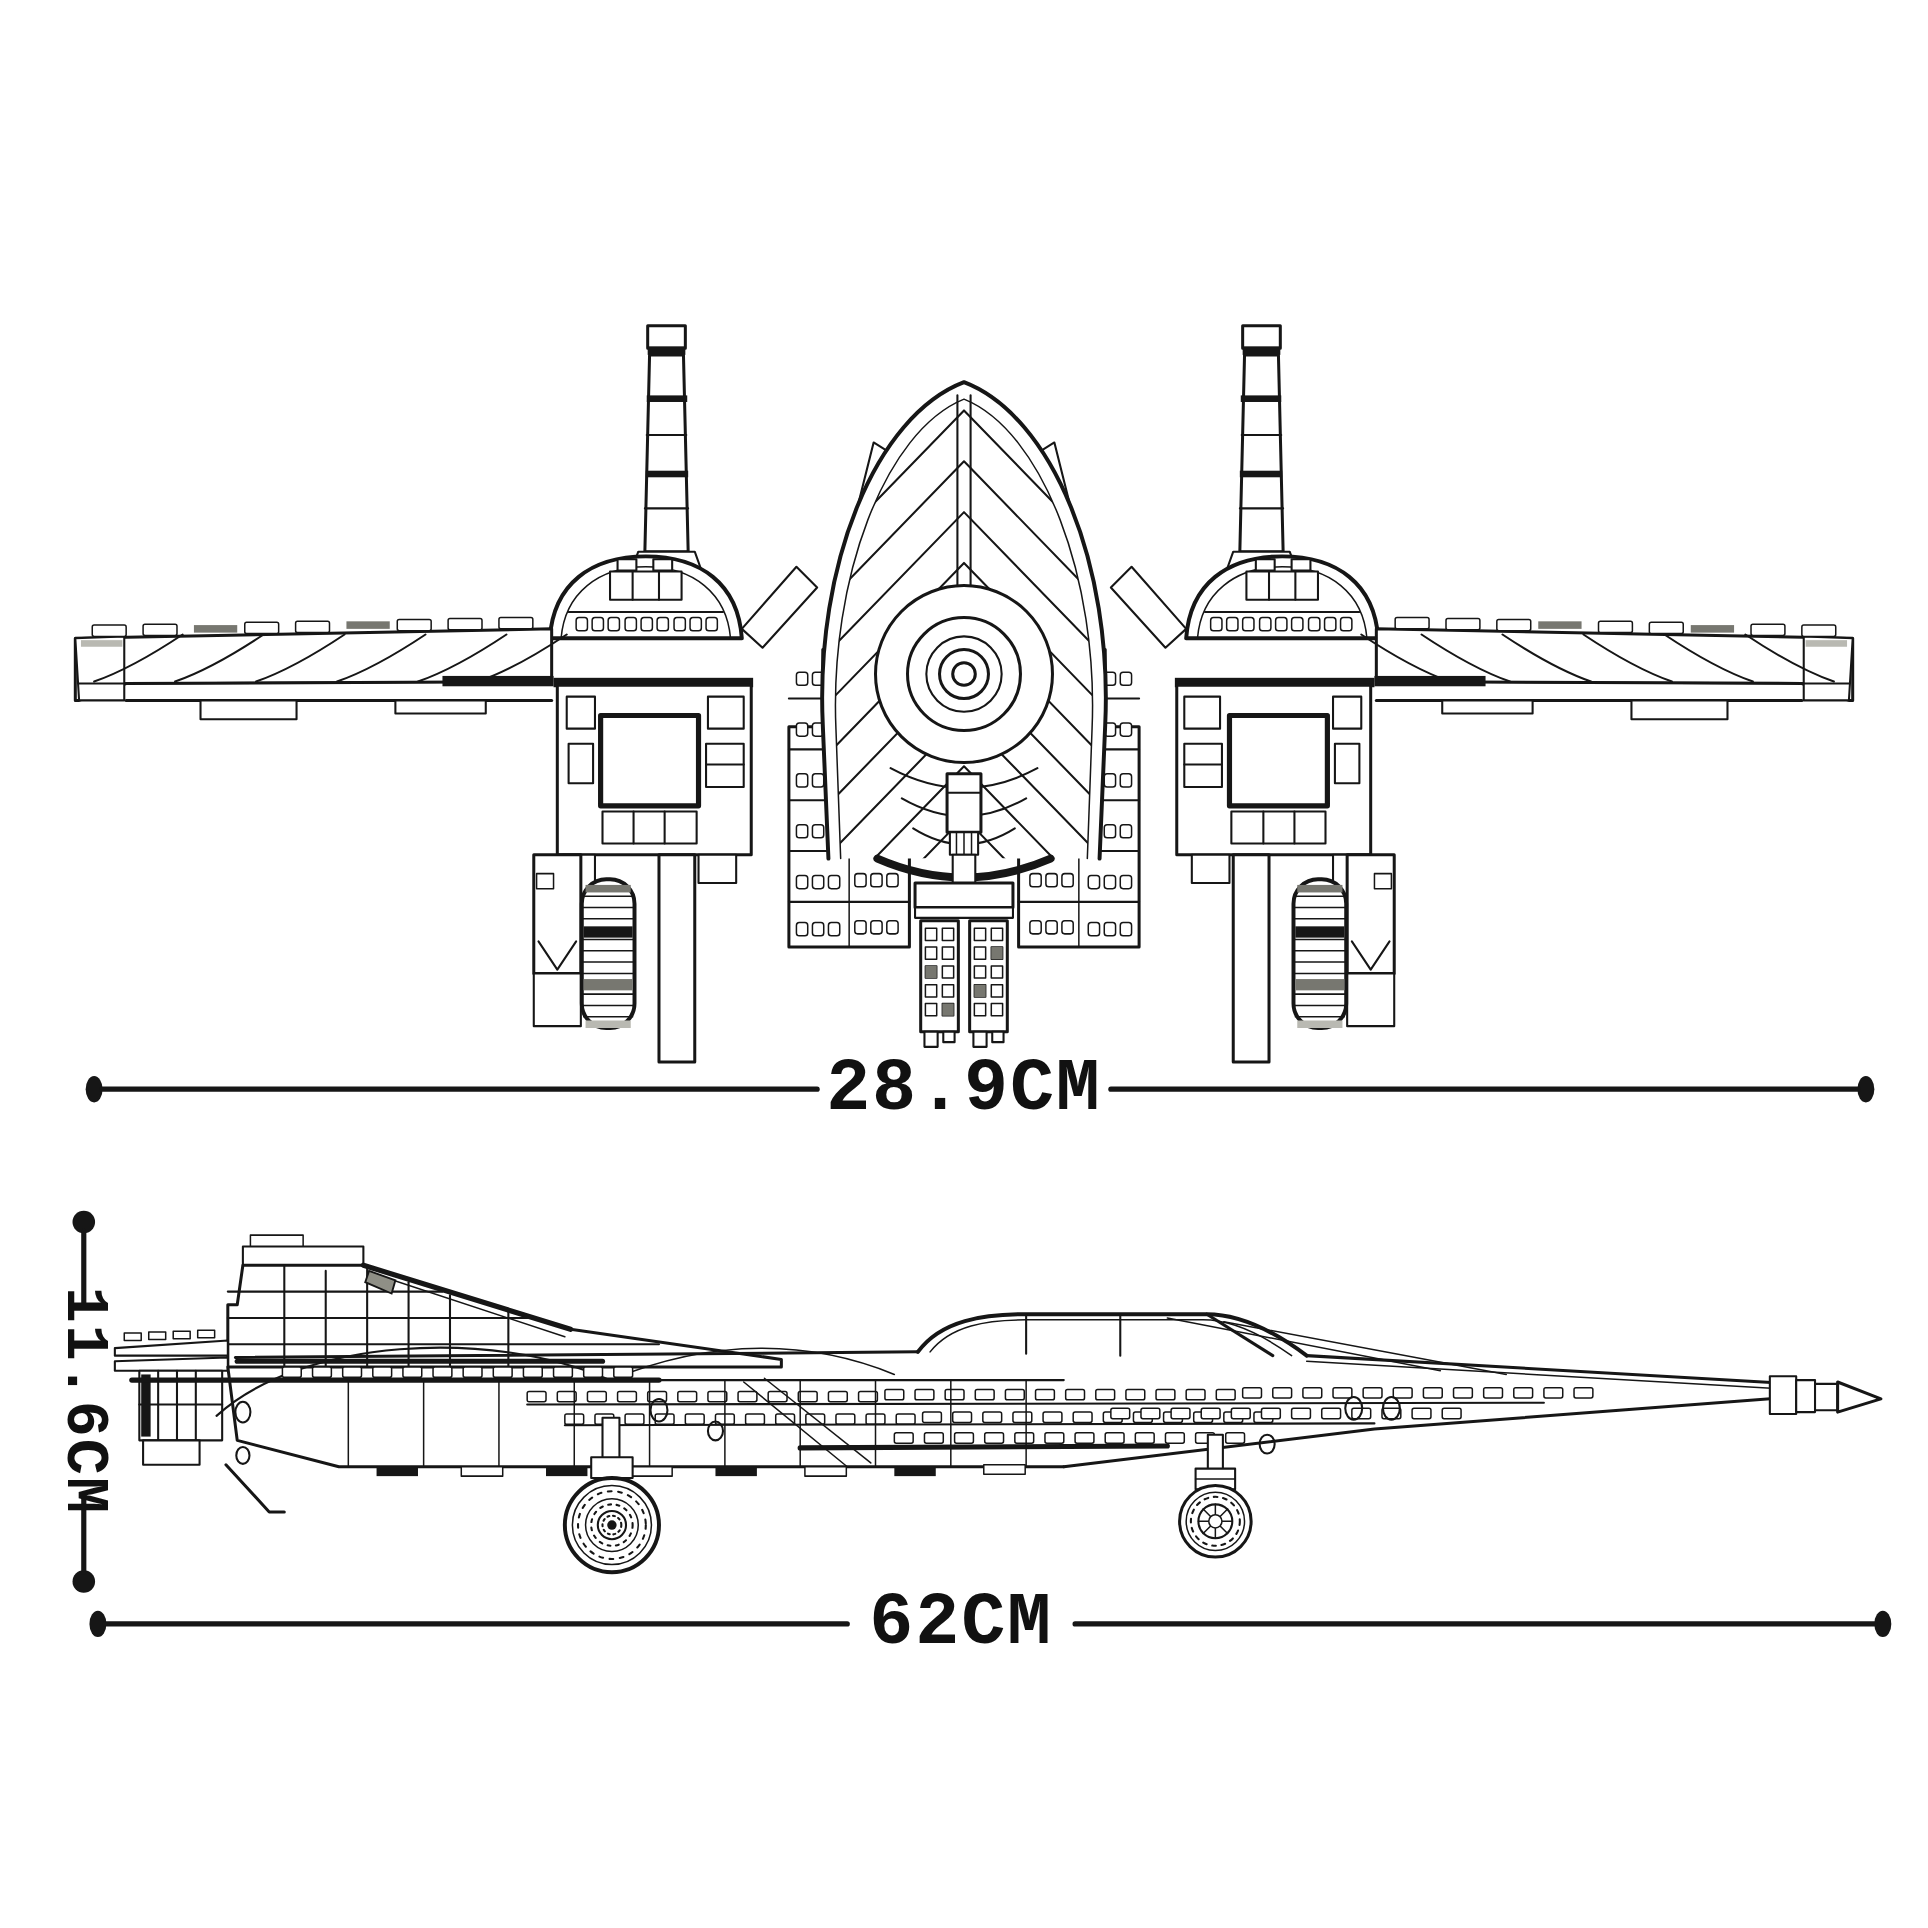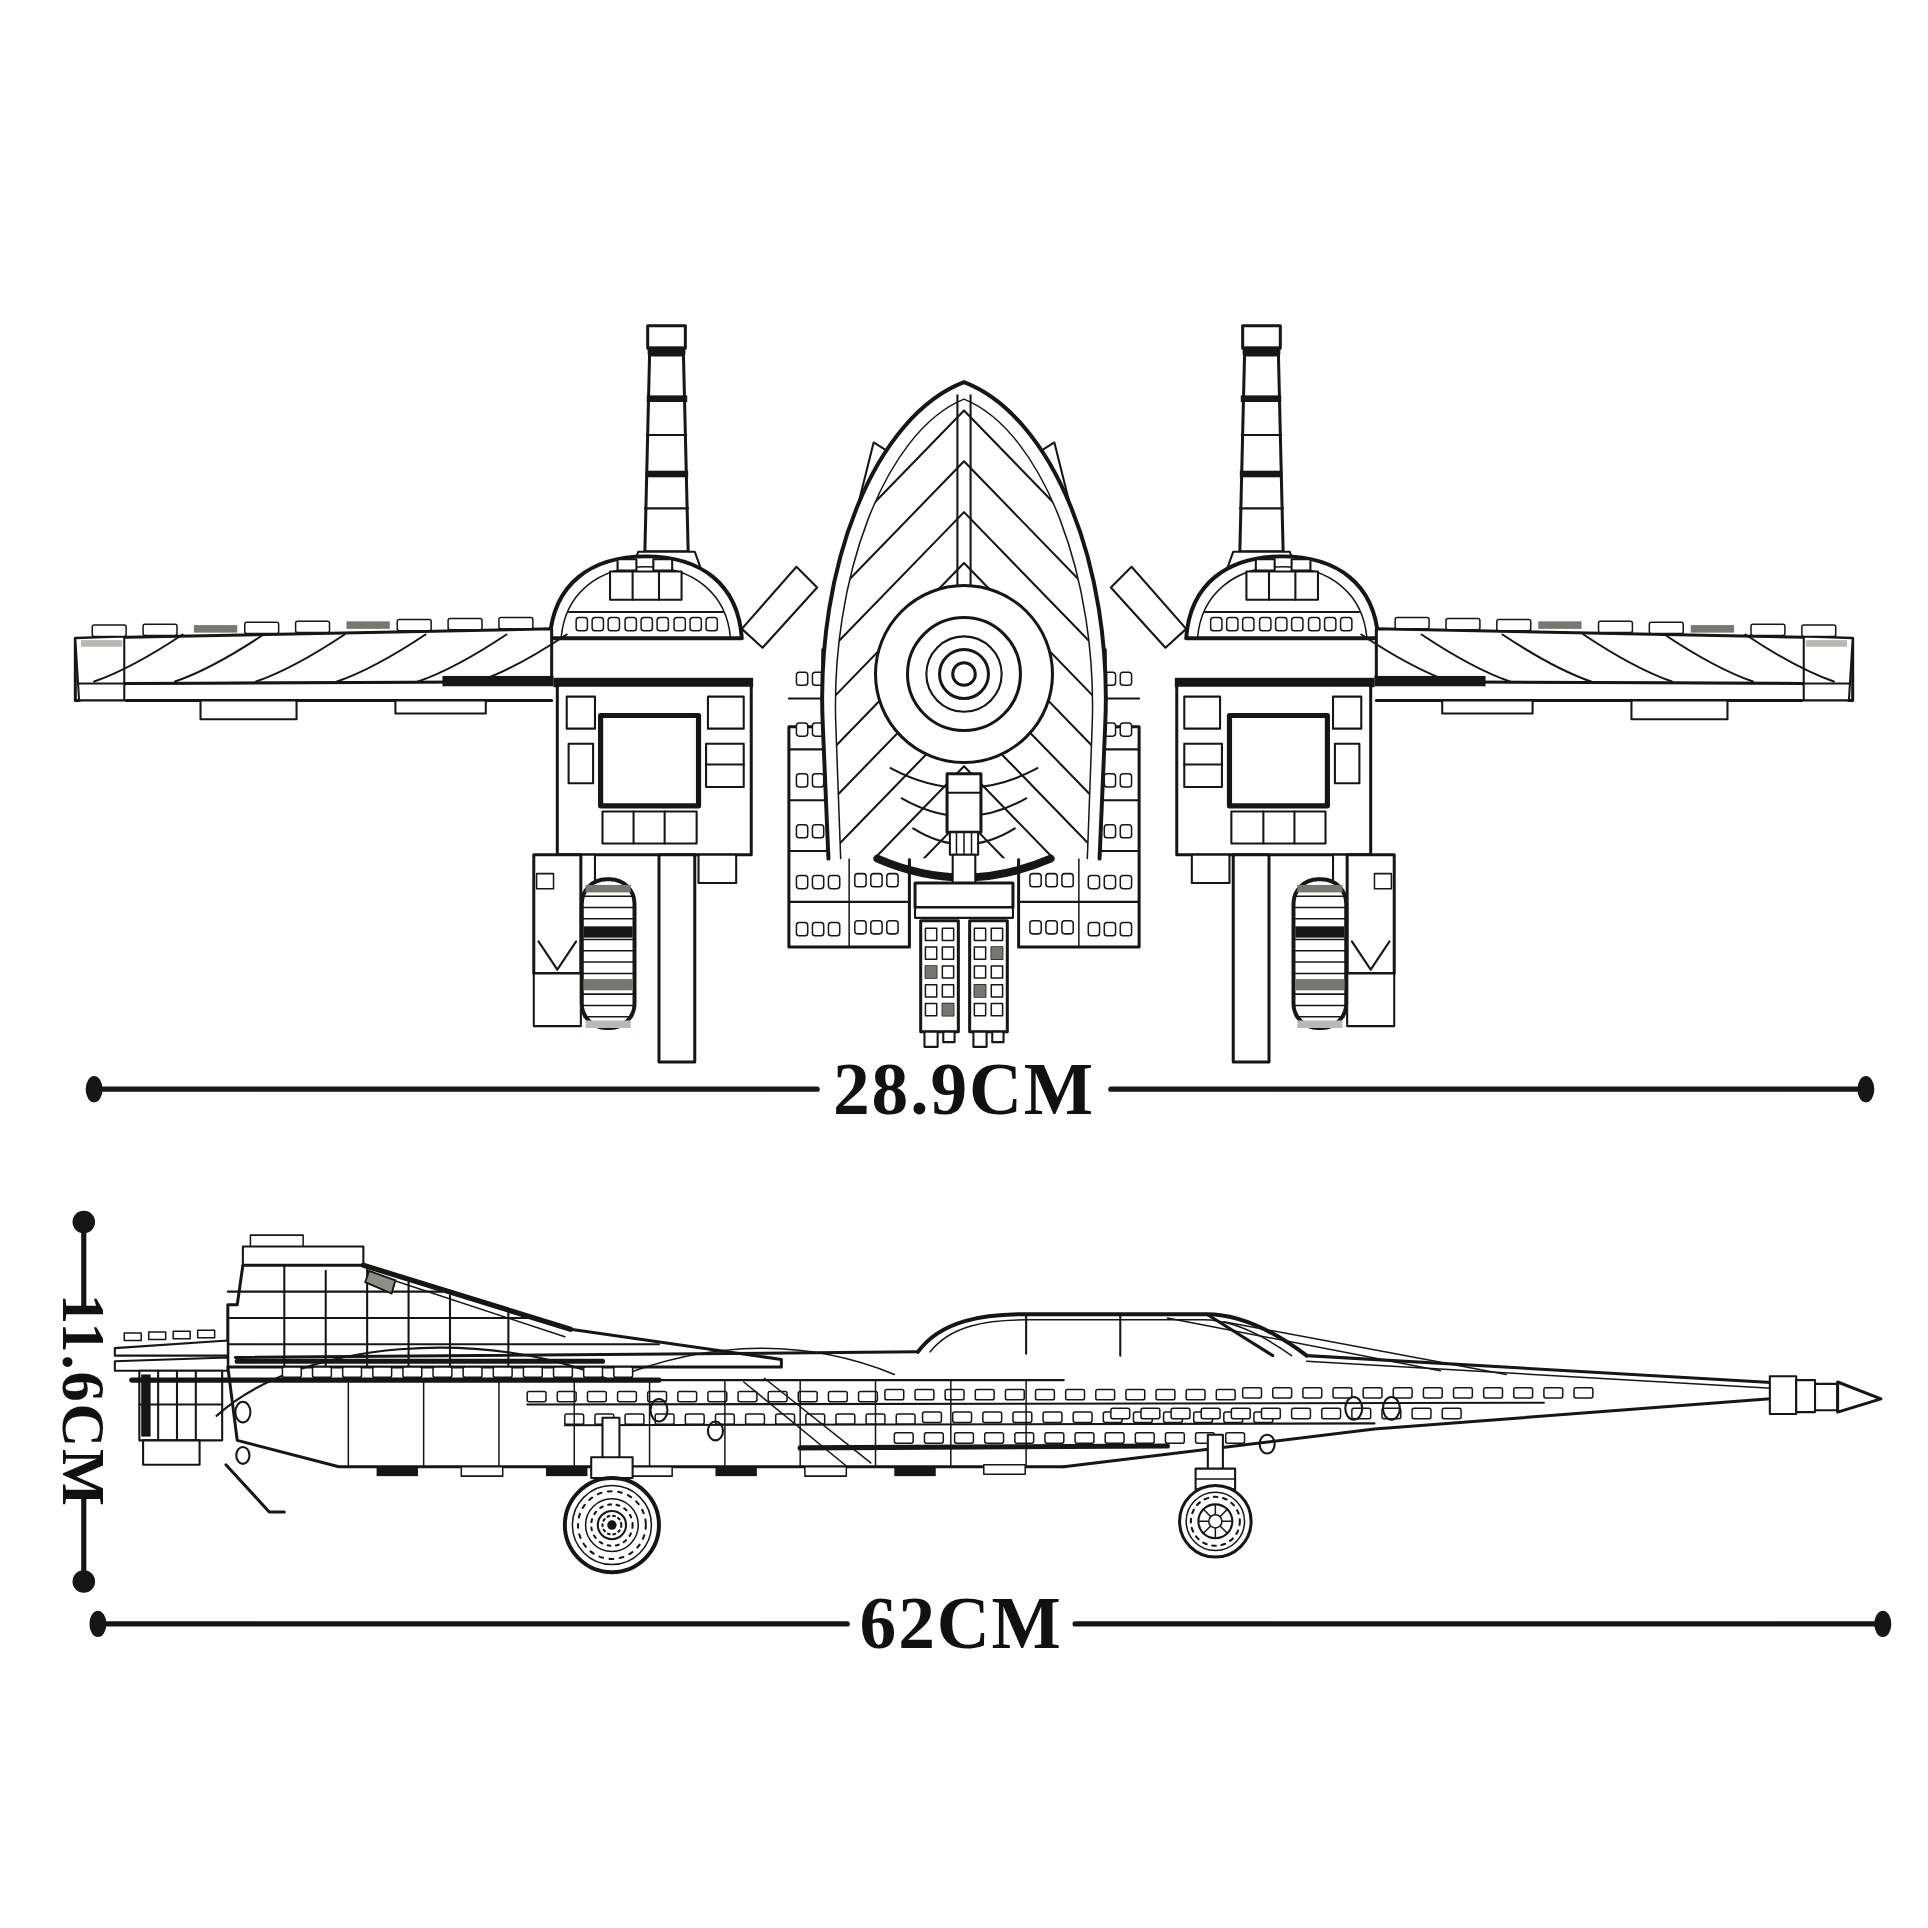--- a/index.html
+++ b/index.html
@@ -1,17 +1,17 @@
 <!DOCTYPE html>
 <html style="font-size:15px"><head>
 <meta charset="utf-8">
 <style>
   html,body{margin:0;padding:0;background:#fff;}
   .stage{position:relative;width:1928px;height:1680px;background:#ffffff;overflow:hidden;
-         font-family:Liberation Serif, serif;}
+         font-family:Liberation Mono, monospace;}
   svg{display:block;width:1928px;height:1928px;}
   .ln{fill:none;stroke:#161616;stroke-width:2.2;stroke-linejoin:round;stroke-linecap:round;}
   .w1{stroke-width:1.6}.w3{stroke-width:3.2}.w4{stroke-width:4.2}.w5{stroke-width:5.5}.w8{stroke-width:8.5}
   .fw{fill:#ffffff}
   .dark{fill:#161616;stroke:none}
   .g1{fill:#8f8f86;stroke:#161616;stroke-width:2}
   .g2{fill:#777770;stroke:none}
   .g3{fill:#b9b9b2;stroke:none}
   .dimtext{font-weight:700;font-size:78px;letter-spacing:2px;fill:#111;}
   .dimtextv{font-weight:700;font-size:64px;letter-spacing:2px;fill:#111;}

